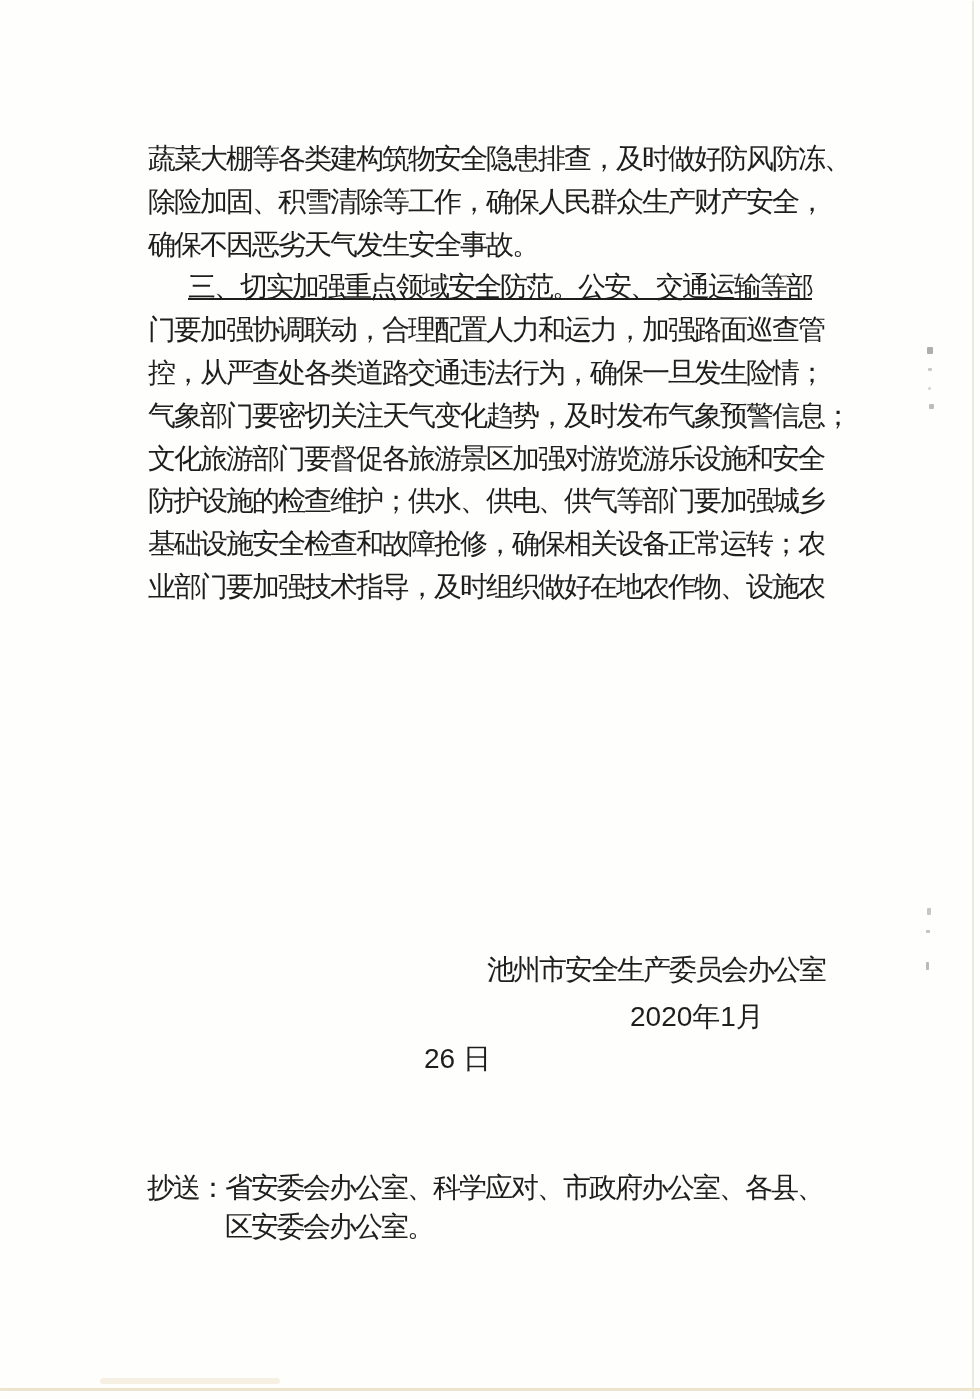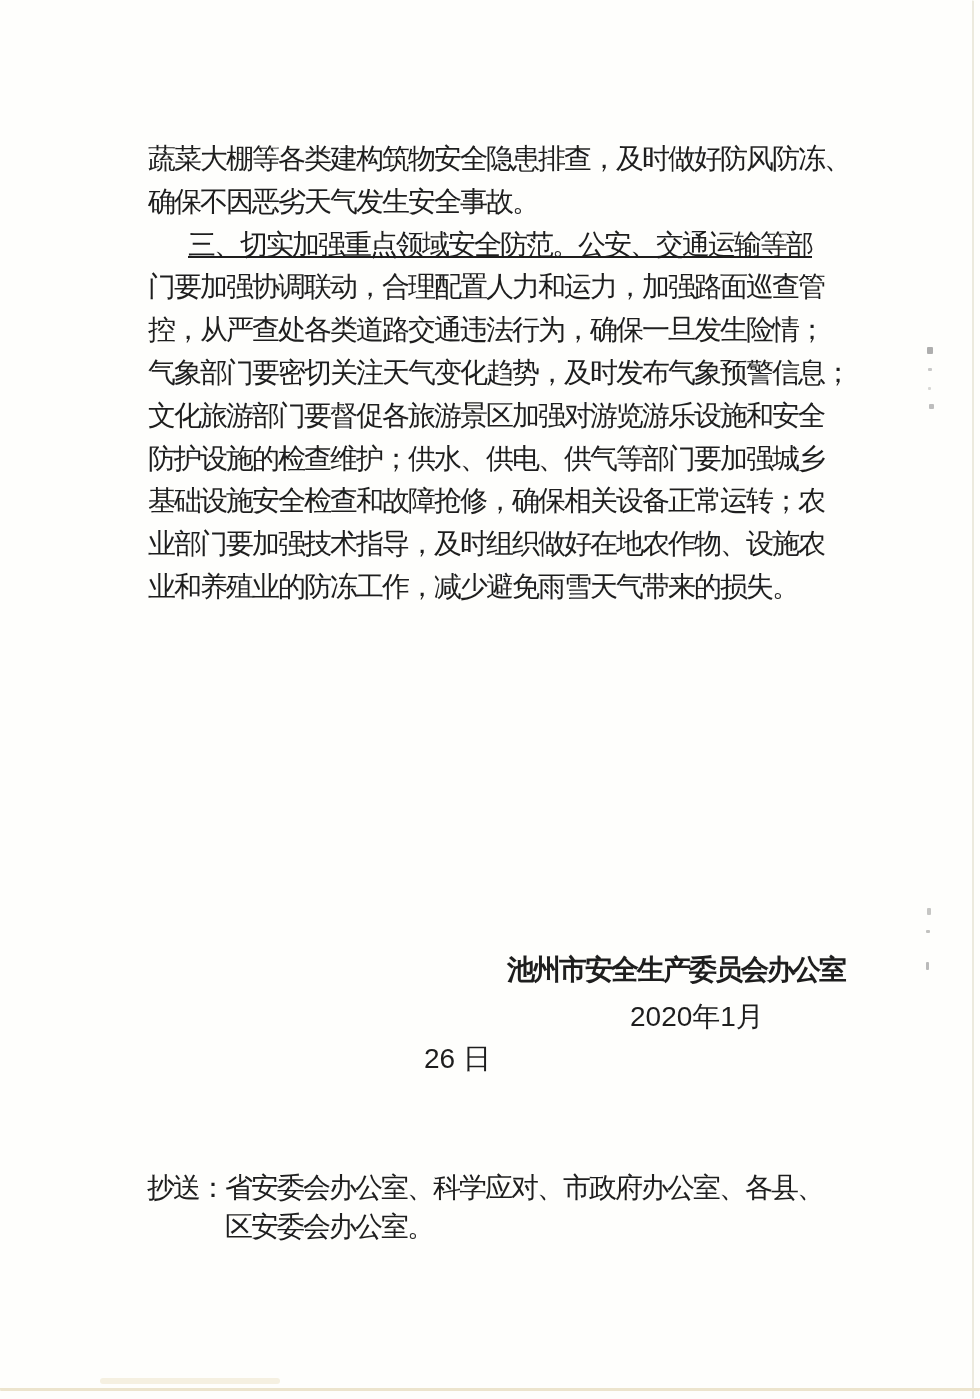--- a/index.html
+++ b/index.html
@@ -33,21 +33,21 @@
     text-decoration: underline;
   }
   
   .sig-line {
     position: absolute;
     font-size: 28px;
     line-height: 36px;
     letter-spacing: -2px;
     white-space: nowrap;
   }
-  .sig-org  { left: 507px; top: 952px; font-weight: bold; }
+  .sig-org  { left: 487px; top: 952px; }
   .sig-ym   { left: 630px; top: 999px; letter-spacing: 0; }
   .sig-day  { left: 424px; top: 1041px; letter-spacing: 0; }
   
   .cc-line {
     position: absolute;
     font-size: 28px;
     line-height: 36px;
     letter-spacing: -2px;
     white-space: nowrap;
   }
@@ -81,33 +81,33 @@
 </style>
 </head>
 <body>
 
 <div class="page">
 
   <div class="body-text">
 
     <div>
       <div class="text-line">蔬菜大棚等各类建构筑物安全隐患排查，及时做好防风防冻、</div>
+      <div class="text-line">除险加固、积雪清除等工作，确保人民群众生产财产安全，</div>
       <div class="text-line">确保不因恶劣天气发生安全事故。</div>
     </div>
 
     <div class="indent-first">
       <div class="text-line">三、切实加强重点领域安全防范。公安、交通运输等部</div>
       <div class="text-line">门要加强协调联动，合理配置人力和运力，加强路面巡查管</div>
       <div class="text-line">控，从严查处各类道路交通违法行为，确保一旦发生险情；</div>
       <div class="text-line">气象部门要密切关注天气变化趋势，及时发布气象预警信息；</div>
       <div class="text-line">文化旅游部门要督促各旅游景区加强对游览游乐设施和安全</div>
       <div class="text-line">防护设施的检查维护；供水、供电、供气等部门要加强城乡</div>
       <div class="text-line">基础设施安全检查和故障抢修，确保相关设备正常运转；农</div>
       <div class="text-line">业部门要加强技术指导，及时组织做好在地农作物、设施农</div>
-      <div class="text-line">业和养殖业的防冻工作，减少避免雨雪天气带来的损失。</div>
     </div>
 
 
   </div>
 
   <div class="sig-line sig-org">池州市安全生产委员会办公室</div>
   <div class="sig-line sig-ym">2020年1月</div>
   <div class="sig-line sig-day">26 日</div>
 
   <div>

